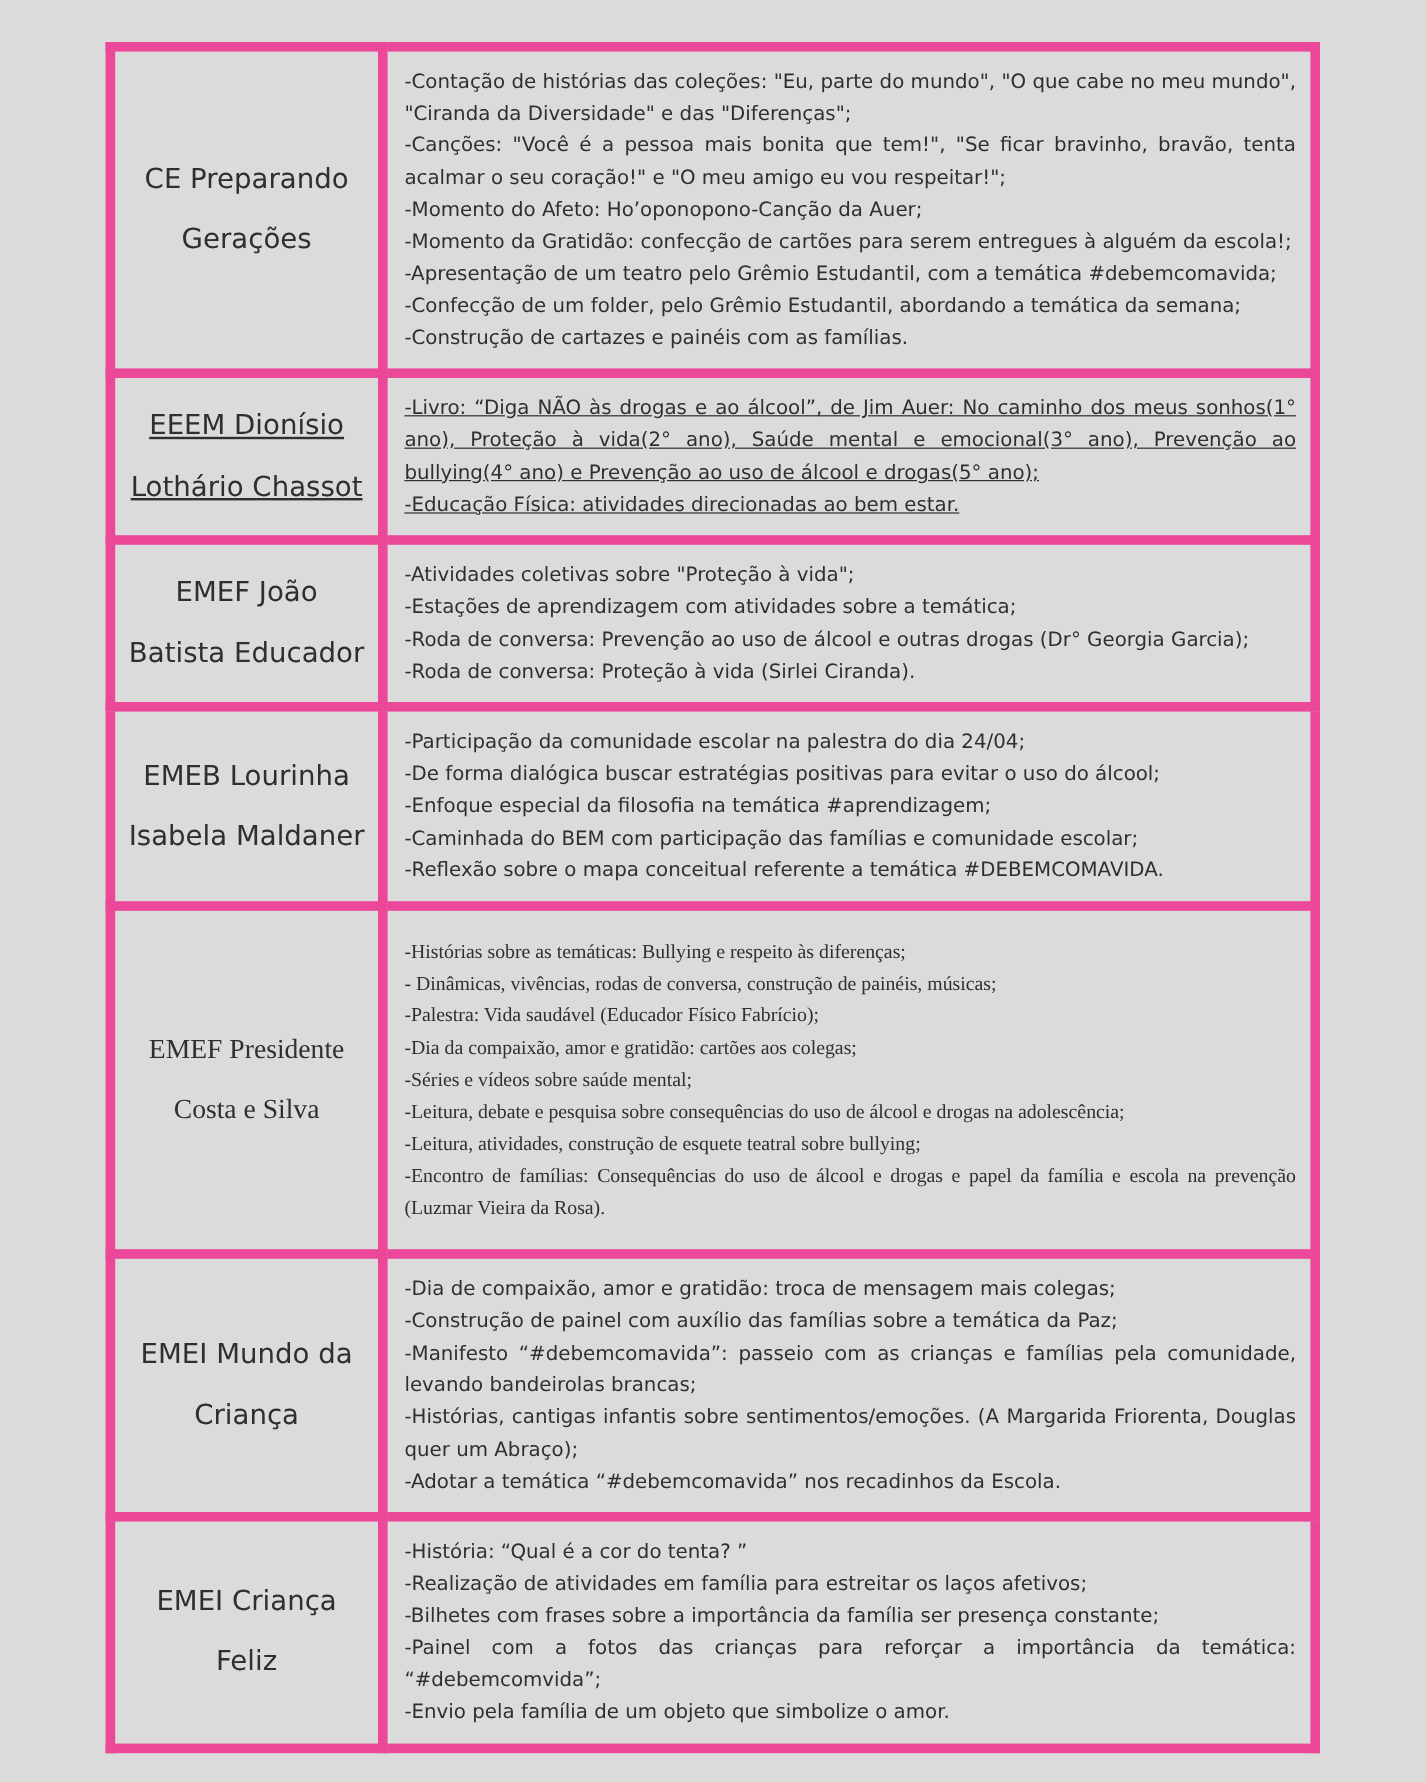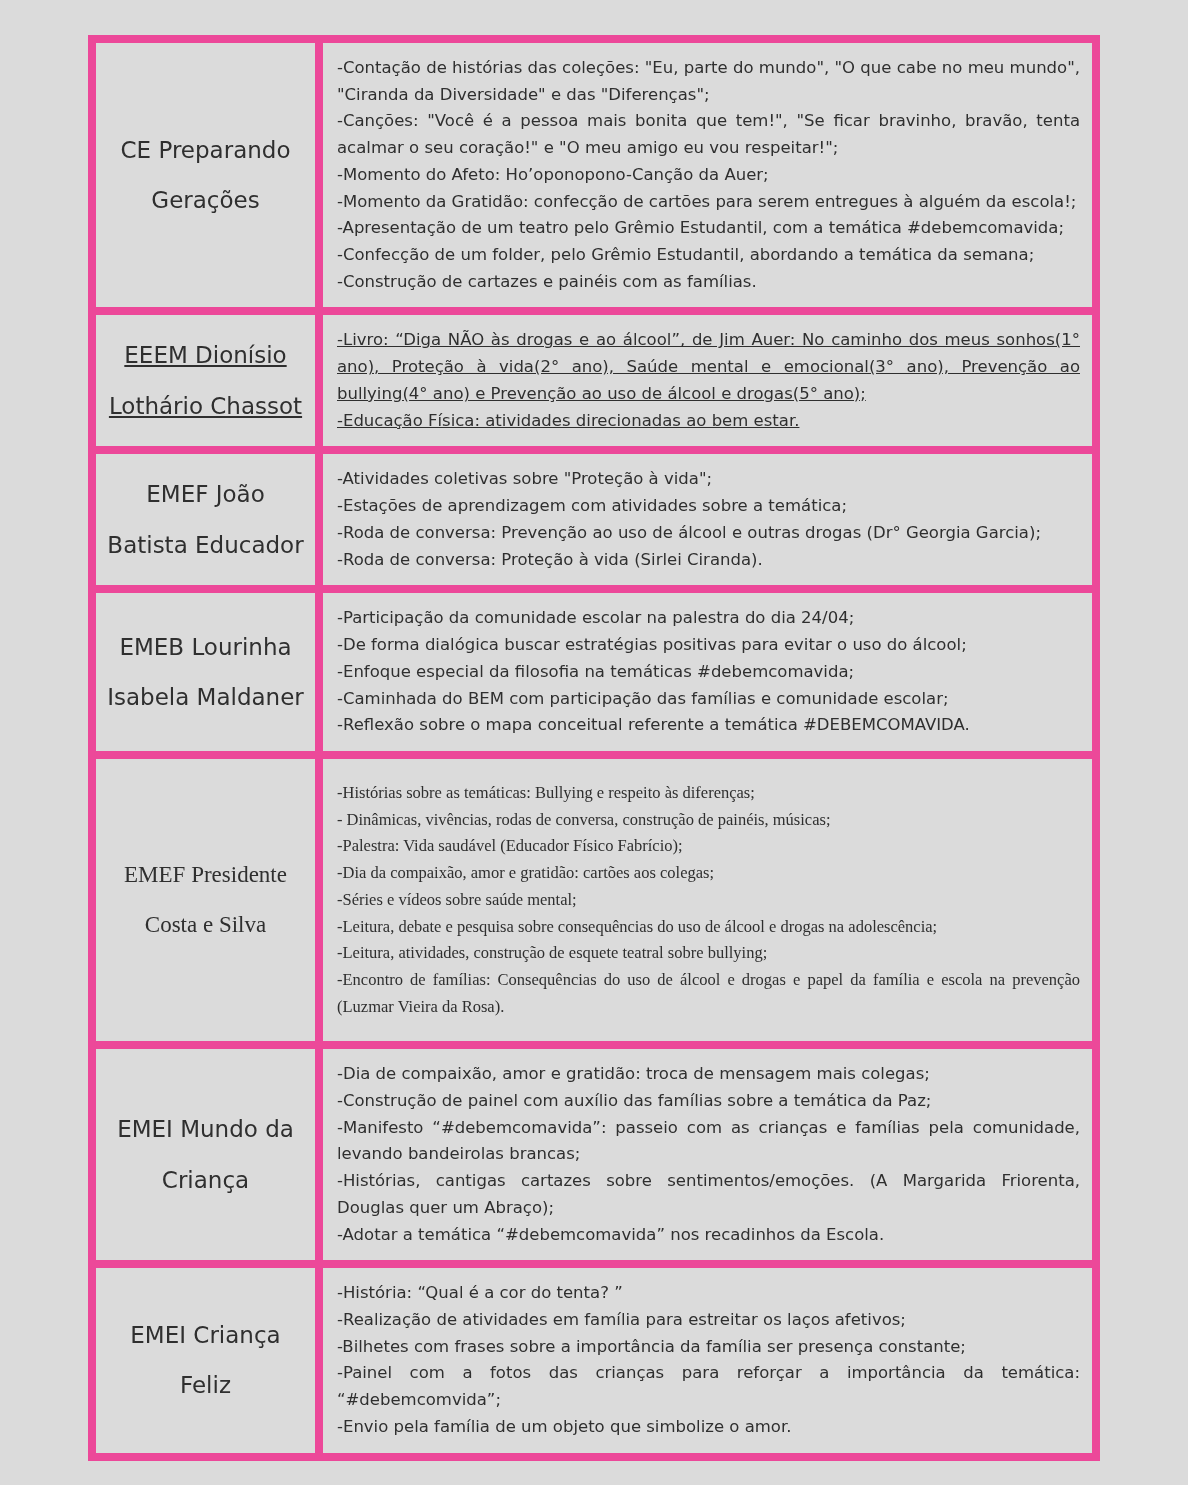--- a/index.html
+++ b/index.html
@@ -87,21 +87,21 @@
             <p class="activity">-Estações de aprendizagem com atividades sobre a temática;</p>
             <p class="activity">-Roda de conversa:  Prevenção ao uso de álcool e outras drogas (Dr° Georgia Garcia);</p>
             <p class="activity">-Roda de conversa: Proteção à vida (Sirlei Ciranda).</p>
           </td>
         </tr>
         <tr>
           <td class="school-cell">EMEB Lourinha Isabela Maldaner</td>
           <td class="activities-cell">
             <p class="activity">-Participação da comunidade escolar na palestra do dia 24/04;</p>
             <p class="activity">-De forma dialógica buscar estratégias positivas para evitar o uso do álcool;</p>
-            <p class="activity">-Enfoque especial da filosofia na temáticas #debemcomavida;</p>
+            <p class="activity">-Enfoque especial da filosofia na temática #aprendizagem;</p>
             <p class="activity">-Caminhada do BEM com participação das famílias e comunidade escolar;</p>
             <p class="activity">-Reflexão sobre o mapa conceitual referente a temática #DEBEMCOMAVIDA.</p>
           </td>
         </tr>
         <tr>
           <td class="school-cell">EMEF Presidente Costa e Silva</td>
           <td class="activities-cell">
             <p class="activity">-Histórias sobre as temáticas: Bullying e respeito às diferenças;</p>
             <p class="activity">- Dinâmicas, vivências, rodas de conversa, construção de painéis, músicas;</p>
             <p class="activity">-Palestra: Vida saudável (Educador Físico Fabrício);</p>
@@ -111,21 +111,21 @@
             <p class="activity">-Leitura, atividades, construção de esquete teatral sobre bullying;</p>
             <p class="activity">-Encontro de famílias: Consequências do uso de álcool e drogas e papel da família e escola na prevenção (Luzmar Vieira da Rosa).</p>
           </td>
         </tr>
         <tr>
           <td class="school-cell">EMEI Mundo da Criança</td>
           <td class="activities-cell">
             <p class="activity">-Dia de compaixão, amor e gratidão: troca de mensagem mais colegas;</p>
             <p class="activity">-Construção de painel com auxílio das famílias sobre a temática da Paz;</p>
             <p class="activity">-Manifesto “#debemcomavida”: passeio com as crianças e famílias pela comunidade, levando bandeirolas brancas;</p>
-            <p class="activity">-Histórias, cantigas cartazes sobre sentimentos/emoções. (A Margarida Friorenta, Douglas quer um Abraço);</p>
+            <p class="activity">-Histórias, cantigas infantis sobre sentimentos/emoções. (A Margarida Friorenta, Douglas quer um Abraço);</p>
             <p class="activity">-Adotar a temática “#debemcomavida” nos recadinhos da Escola.</p>
           </td>
         </tr>
         <tr>
           <td class="school-cell">EMEI Criança Feliz</td>
           <td class="activities-cell">
             <p class="activity">-História: “Qual é a cor do tenta? ”</p>
             <p class="activity">-Realização de atividades em família para estreitar os laços afetivos;</p>
             <p class="activity">-Bilhetes com frases sobre a importância da família ser presença constante;</p>
             <p class="activity">-Painel com a fotos das crianças para reforçar a importância da temática: “#debemcomvida”;</p>

